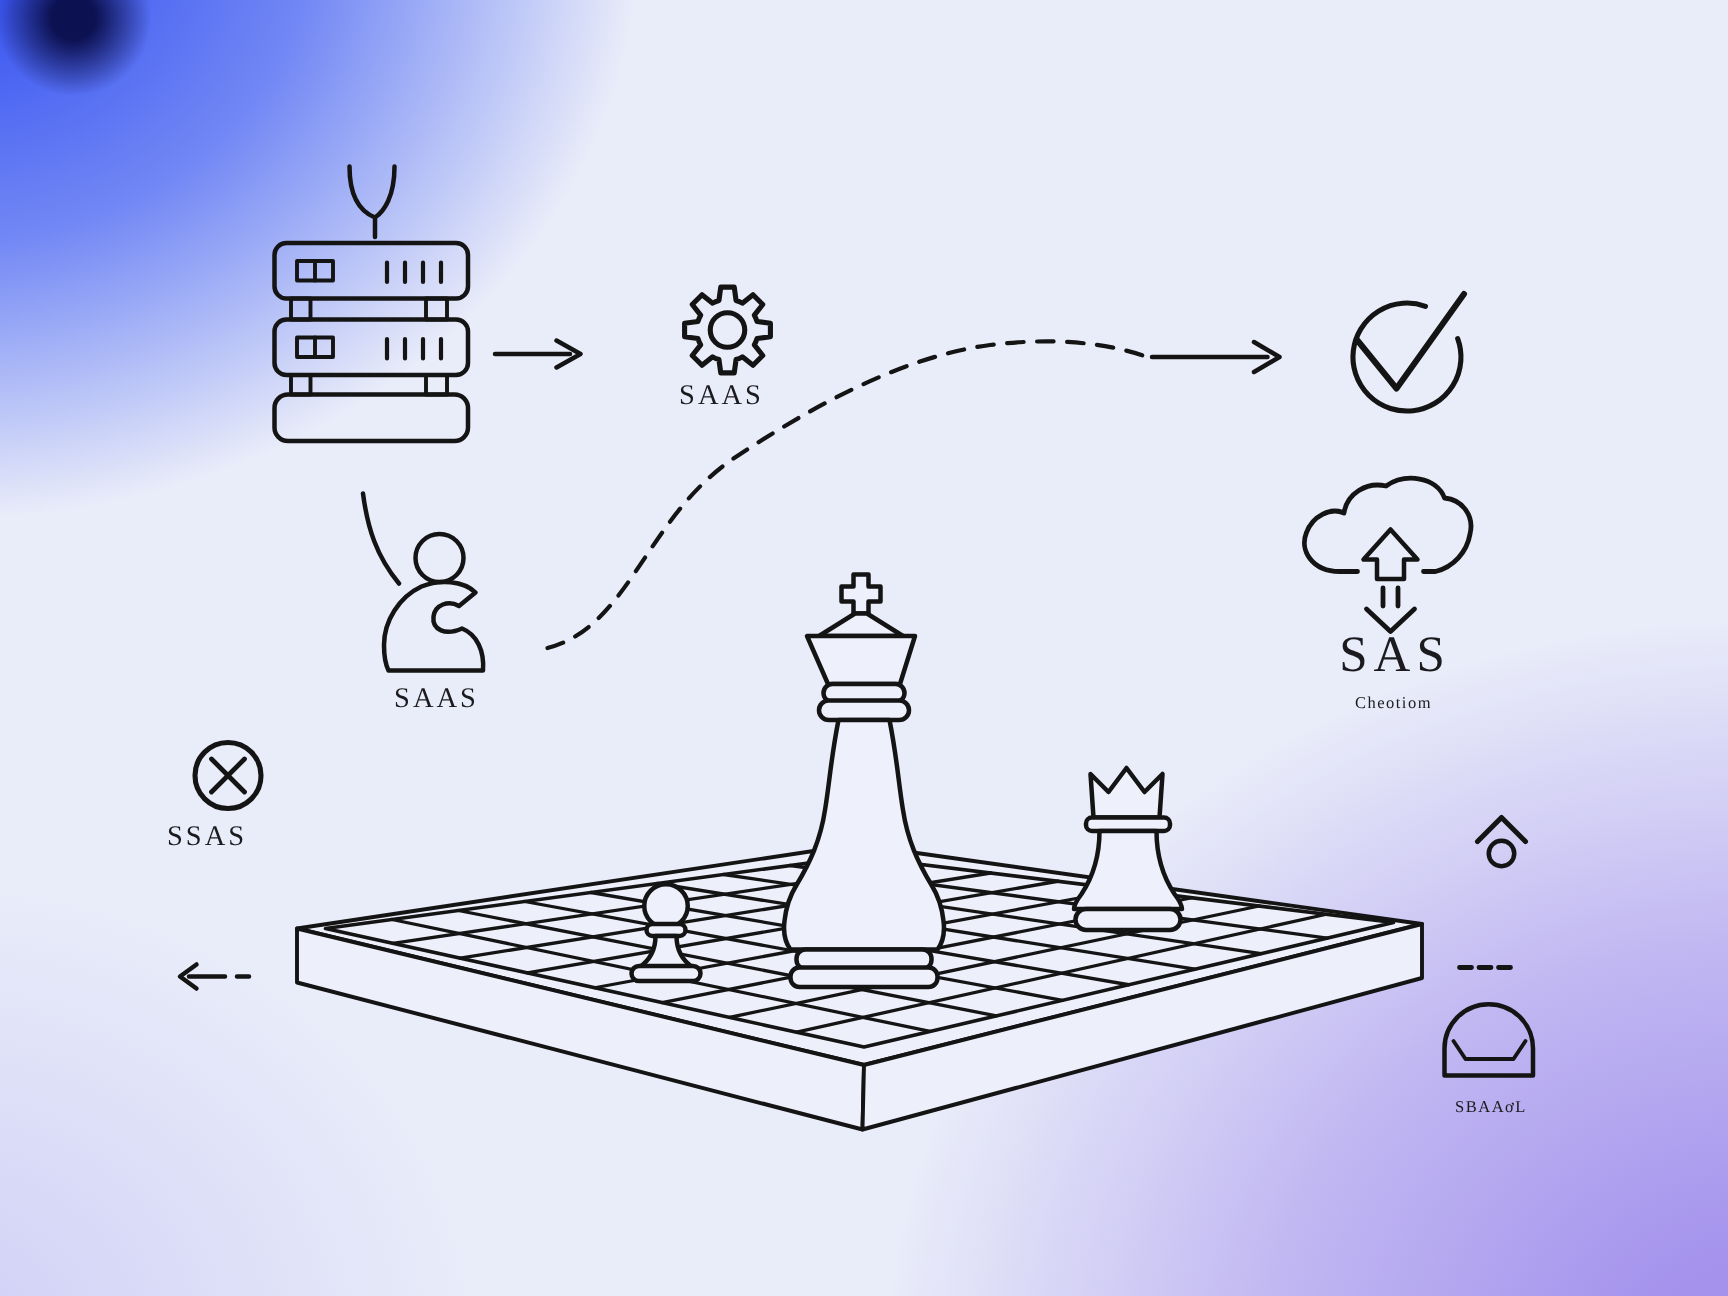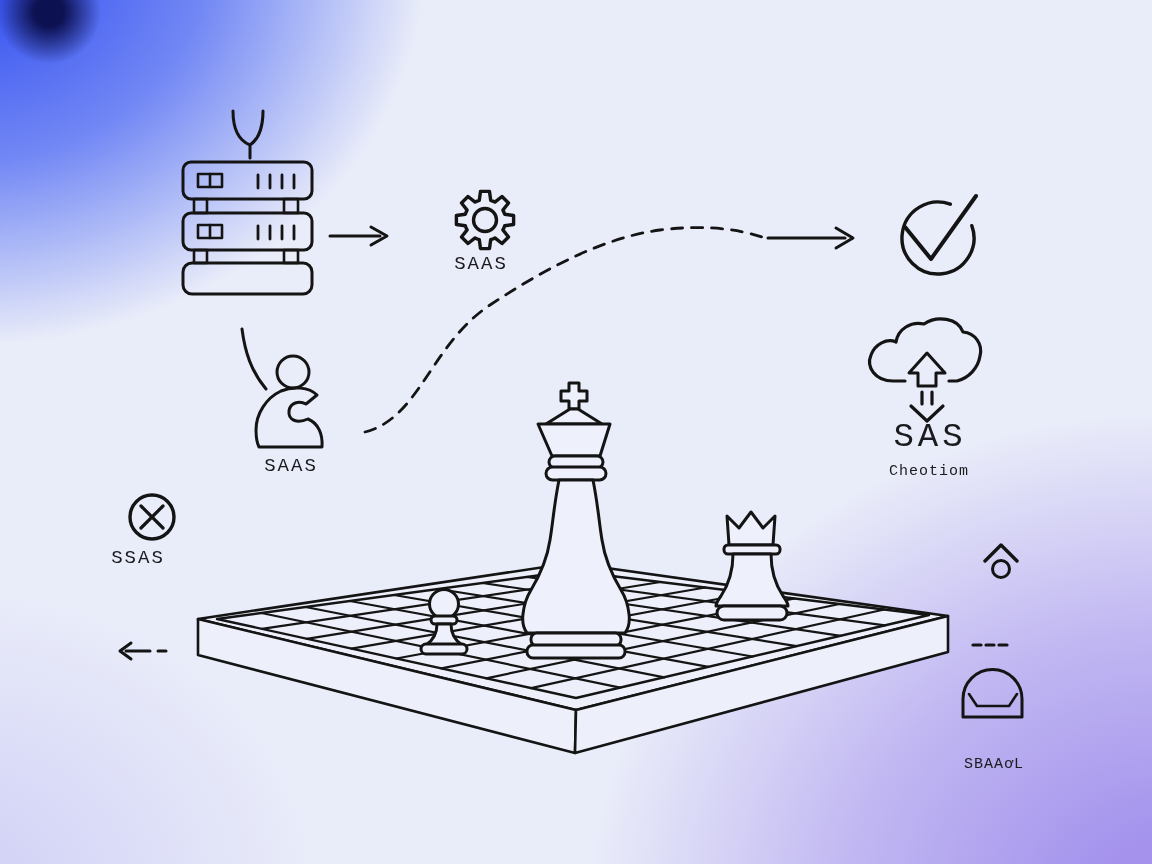--- a/index.html
+++ b/index.html
@@ -1,33 +1,33 @@
 <!DOCTYPE html>
 <html><head>
 <meta charset="utf-8">
 <style>
   html,body{margin:0;padding:0;background:#dfe2f5;}
   .canvas{
     position:relative;width:1152px;height:864px;overflow:hidden;
-    font-family:Liberation Mono, monospace;
+    font-family:Liberation Serif, serif;
     background-image:
       radial-gradient(circle 52px at 49px 12px, rgba(10,14,75,.96) 28%, rgba(10,14,75,0) 100%),
       radial-gradient(ellipse 640px 540px at -3% -5%, rgba(49,78,241,.97) 8%, rgba(74,102,243,.75) 38%, rgba(120,145,246,0) 72%),
       radial-gradient(ellipse 780px 660px at 102% 105%, rgba(160,141,236,.95) 10%, rgba(171,155,238,.65) 42%, rgba(200,192,246,0) 75%),
       radial-gradient(ellipse 520px 430px at -4% 103%, rgba(186,182,244,.55), rgba(186,182,244,0) 70%),
       linear-gradient(#e9ecf9,#e9ecf9);
   }
   svg{position:absolute;left:0;top:0;}
   .ink{stroke:#141414;fill:none;stroke-linecap:round;stroke-linejoin:round;}
   .label{
     position:absolute;transform:translateX(-50%);
     color:#1b1b1f;font-size:19px;letter-spacing:2px;white-space:nowrap;
   }
   .label-big{font-size:34px;letter-spacing:4px;}
-  .label-sub{font-size:15px;letter-spacing:1px;}
+  .label-sub{font-size:11px;letter-spacing:1px;}
 </style>
 </head>
 <body>
 
 <div class="canvas">
 
   <svg width="1152" height="864" viewBox="0 0 1152 864">
 
     <path class="ink" d="M365,432 C420,418 430,345 490,305 C540,272 600,238 660,230 C700,225 735,228 762,237" stroke-width="2.8" stroke-dasharray="11 9"></path>
 
@@ -149,14 +149,14 @@
       <path stroke-width="3" d="M733,554 C733,570 729,584 721,596 C718,600 716,603 716,606 L788,606 C788,603 786,600 783,596 C775,584 771,570 771,554 Z"></path>
       <rect x="717" y="606" width="70" height="14" rx="7" stroke-width="3"></rect>
     </g>
   </svg>
 
   <div class="label" style="left:481px;top:253px;">SAAS</div>
   <div class="label" style="left:291px;top:455px;">SAAS</div>
   <div class="label" style="left:138px;top:547px;">SSAS</div>
   <div class="label label-big" style="left:930px;top:418px;">SAS</div>
   <div class="label label-sub" style="left:929px;top:463px;">Cheotiom</div>
-  <div class="label label-sub" style="left:994px;top:732px;margin-top:24px;">SBAAơL</div>
+  <div class="label label-sub" style="left:994px;top:732px;">SBAAơL</div>
 </div>
 
 </body></html>

